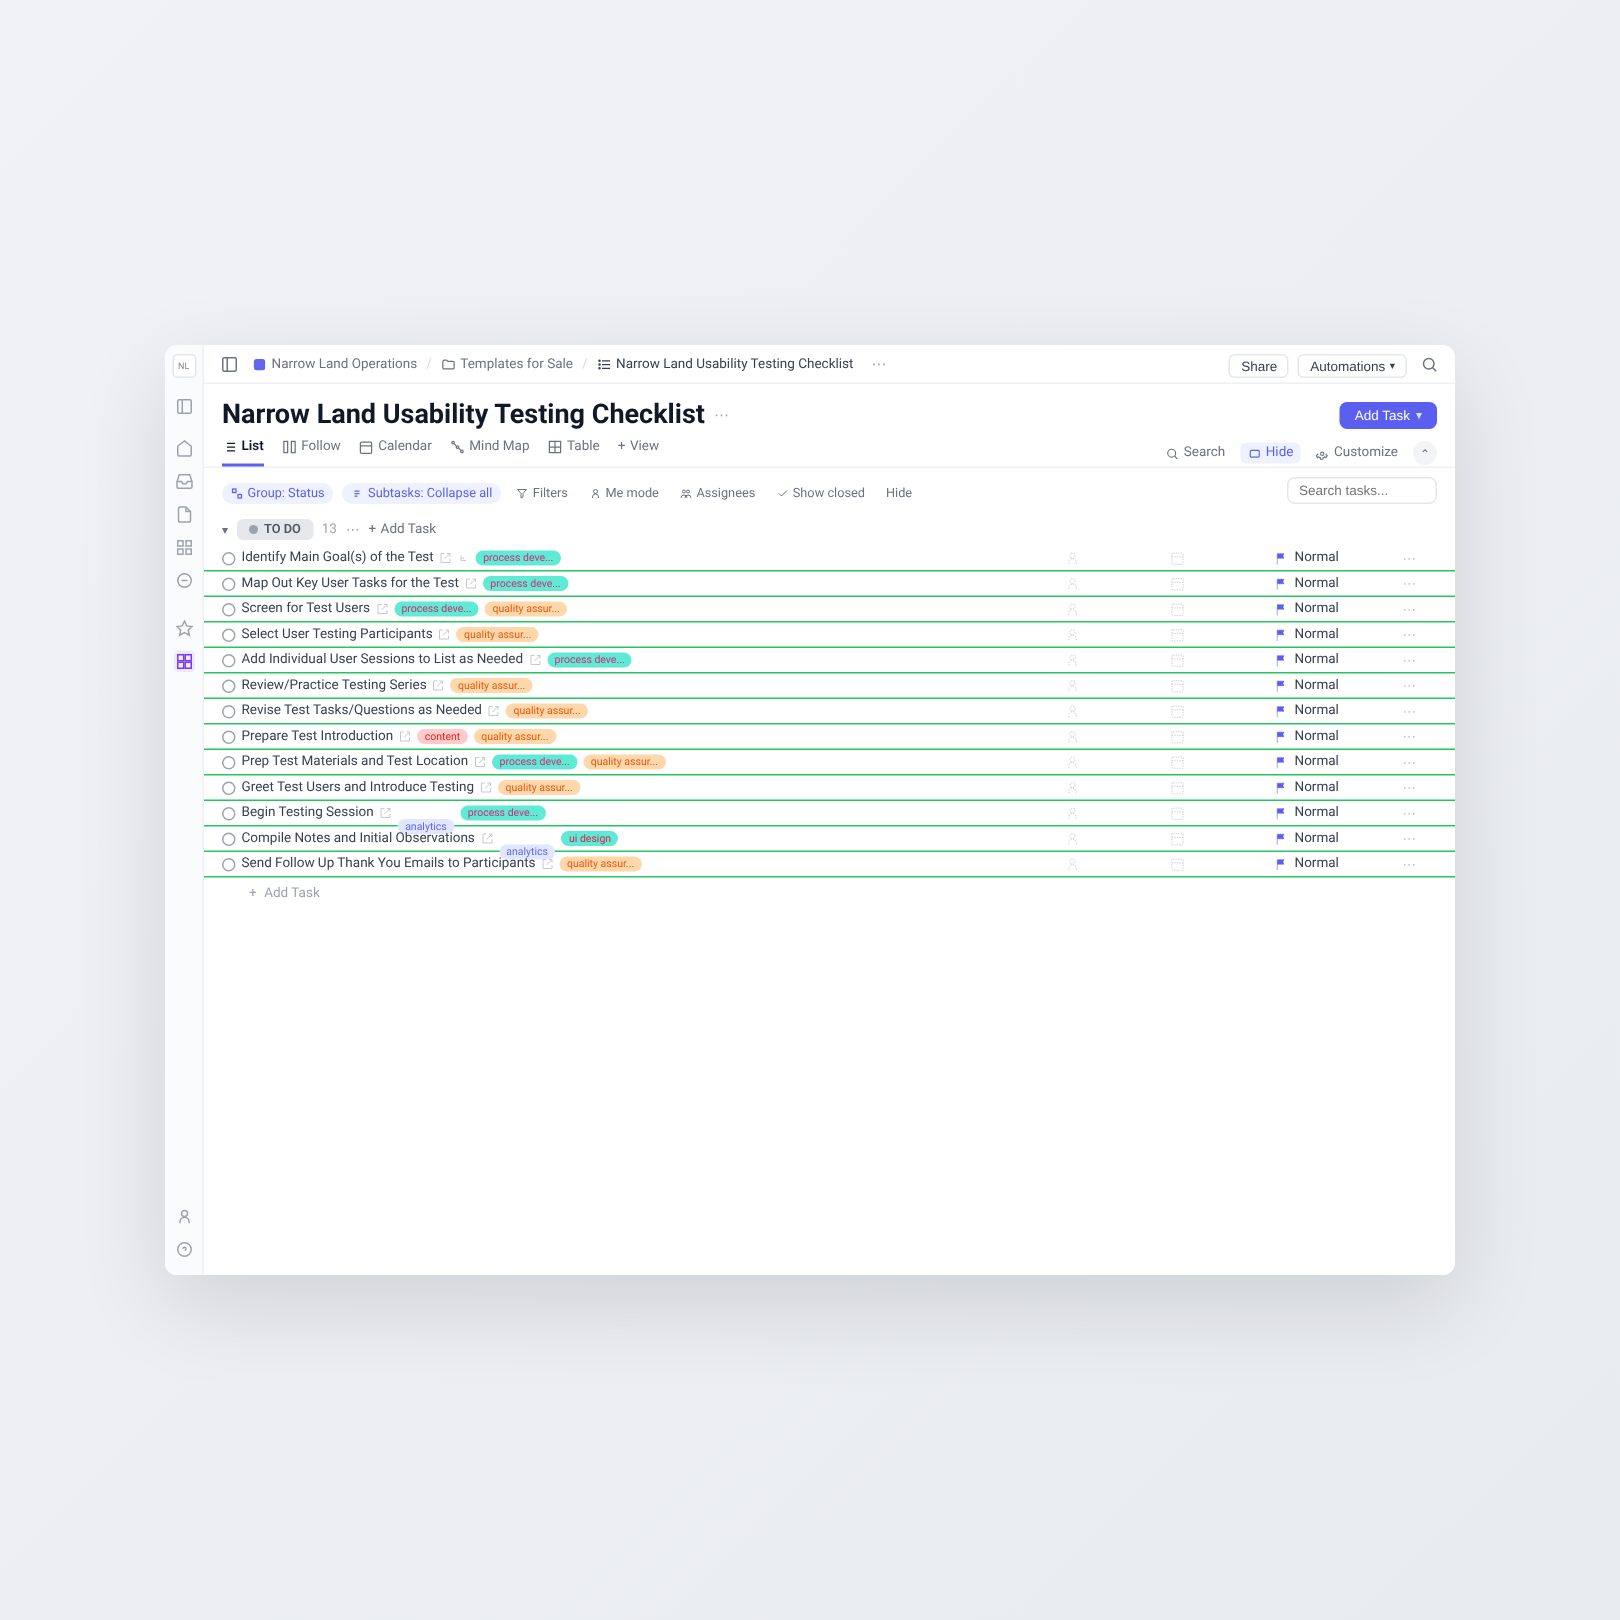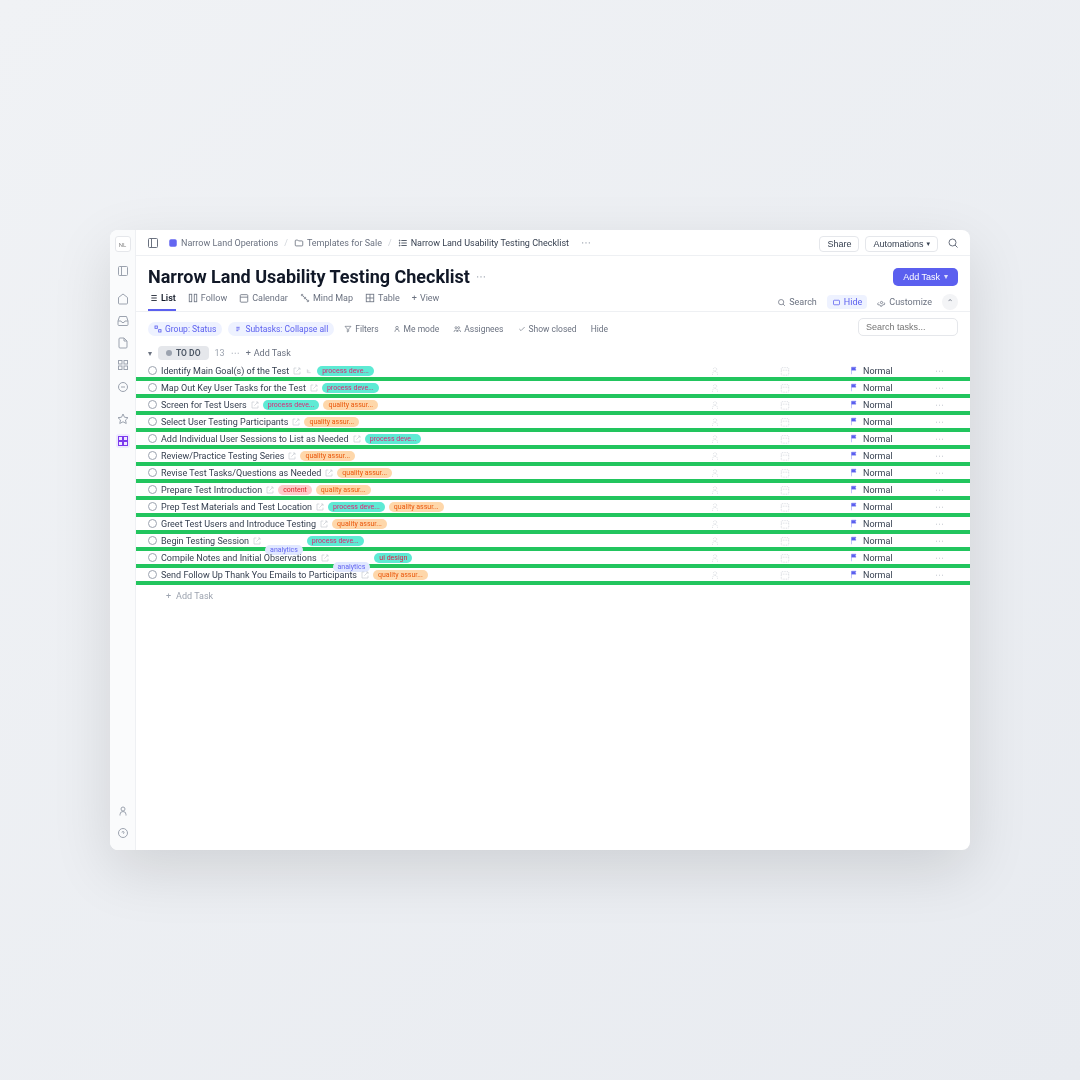--- a/index.html
+++ b/index.html
@@ -59,21 +59,21 @@
 .group-count { color:#9ca3af; font-size:9px;}
 .group-more { color:#9ca3af; cursor:pointer;}
 .group-add { color:#6b7280; cursor:pointer; font-size:9px; display:flex; align-items:center; gap:3px;}
 .thead { display:flex; padding:2px 12px; font-size:8.5px; color:#9ca3af; border-bottom:1px solid #f3f4f6;}
 .col-name { flex:1; padding-left:18px;}
 .col-asg { width:70px;}
 .col-due { width:70px;}
 .col-pri { width:70px;}
 .col-act { width:24px; text-align:right;}
 .col-plus { width:14px; color:#9ca3af; cursor:pointer;}
-.row { display:flex; align-items:center; padding:3px 12px; font-size:9px; color:#374151; border-bottom:4px solid #22c55e; height:17px;}
+.row { display:flex; align-items:center; padding:3px 12px; font-size:9px; color:#374151; border-bottom:1px solid #22c55e; height:17px;}
 .row .c-name { flex:1; display:flex; align-items:center; gap:4px; min-width:0;}
 .task-circle { width:9px; height:9px; border-radius:50%; border:1.5px solid #9ca3af; flex-shrink:0;}
 .task-title { white-space:nowrap; overflow:hidden; text-overflow:ellipsis;}
 .open-icon { color:#c4c8cf; font-size:8px;}
 .sub-icon { color:#c4c8cf; font-size:8px;}
 .tag { font-size:7px; padding:1px 5px; border-radius:8px; white-space:nowrap;}
 .tag.process { background:#5eead4; color:#db2777;}
 .tag.quality { background:#fed7aa; color:#ea580c;}
 .tag.content { background:#fecaca; color:#dc2626;}
 .tag.analytics { background:#e0e7ff; color:#6366f1;margin-top:18px;}

